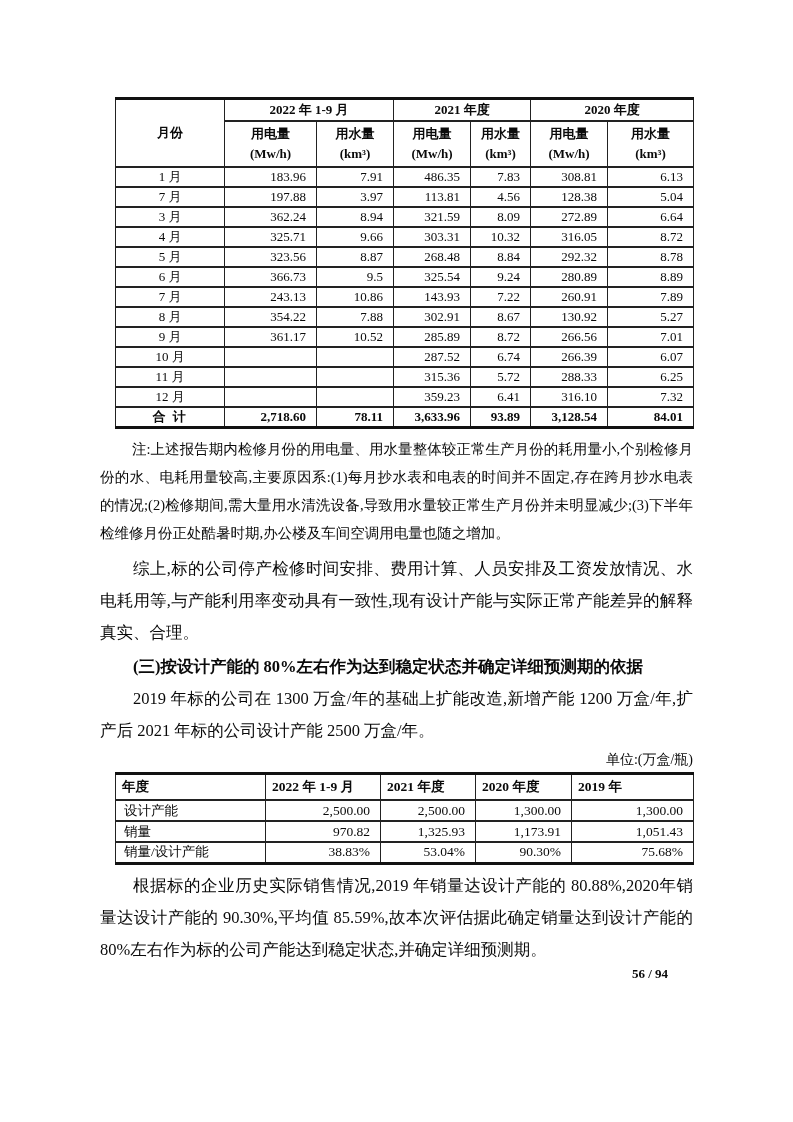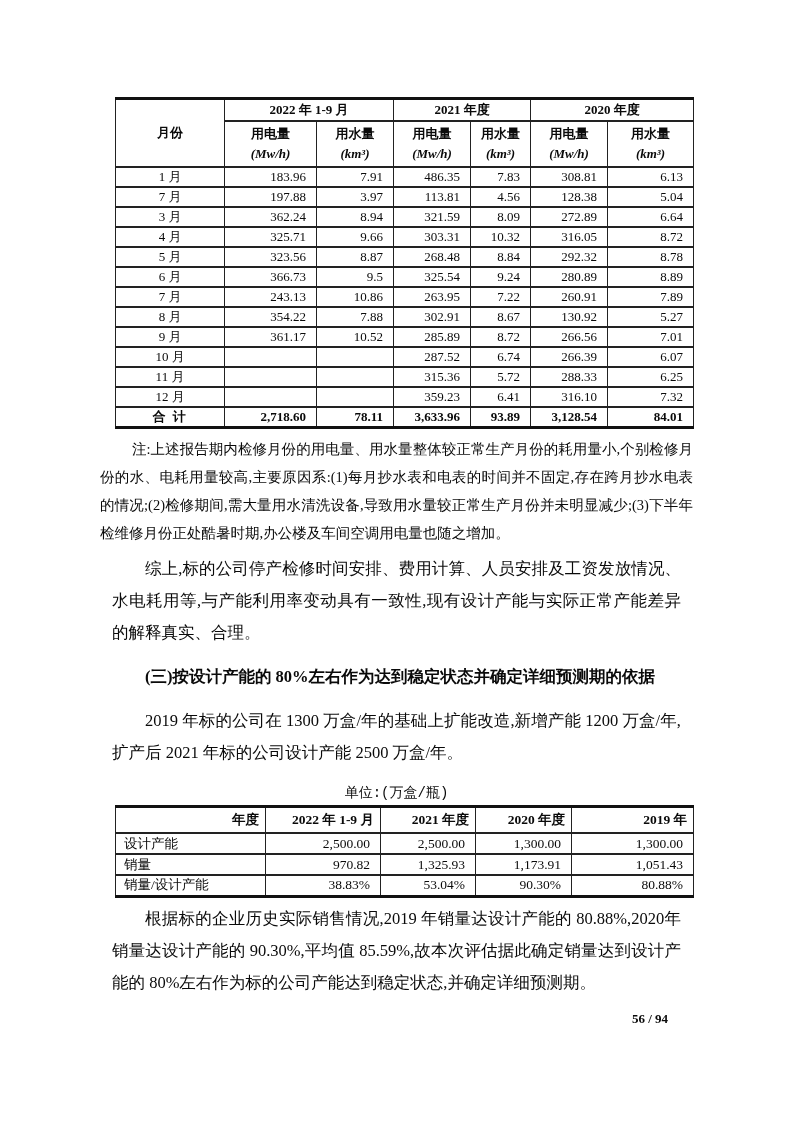--- a/index.html
+++ b/index.html
@@ -33,36 +33,36 @@
     padding:0 6px;
     overflow:hidden;
     white-space:nowrap;
     box-sizing:border-box;
   }
   
   .t1 { font-size:13px; }
   .t1 thead th { font-weight:bold; text-align:center; }
   .t1 tr.yr-row th { height:22px; }
   .t1 tr.sub-row th { height:44px; line-height:20px; padding:2px 0; }
-  .t1 .unit-line { font-weight:bold;font-style:italic; }
+  .t1 .unit-line { font-weight:bold; }
   .t1 td { height:19px; }
   .t1 td.mon { text-align:center; }
   .t1 td.num { text-align:right; padding-right:10px; }
   .t1 tr.total-row td { font-weight:bold; height:20px; }
   .t1 tr.total-row td.mon { letter-spacing:2px; }
 
   
   .t2 { font-size:13.5px; margin-top:2px; }
-  .t2 th { height:27px; font-weight:bold; text-align:right; }
+  .t2 th { height:27px; font-weight:bold; text-align:left; }
   .t2 td { height:21px;font-family:Liberation Serif, serif; }
   .t2 td.lab { text-align:left; padding-left:8px; }
   .t2 td.num { text-align:right; padding-right:10px; }
 
   
-  p { margin:12px; text-align:justify; }
+  p { margin:0; text-align:justify; }
   .note-para {
     margin:6px 0 0 0;
     font-size:14.5px;
     line-height:28px;
     text-indent:2.2em;
   }
   .body-para {
     font-size:16.5px;
     line-height:32px;
     text-indent:2em;
@@ -70,25 +70,24 @@
   .summary-para { margin-top:6px; }
   .section-heading {
     font-size:16.5px;
     line-height:32px;
     font-weight:bold;
     text-indent:2em;
     margin-top:2px;
   }
   .capacity-para { margin-top:0; }
   .unit-label {
-    text-align:center;
+    text-align:right;
     font-size:14px;
     line-height:20px;
-    margin-top:14px;
-    font-family:Liberation Mono, monospace;
+    margin-top:3px;
   }
   .conclusion-para { margin-top:5px; }
   .page-number {
     text-align:right;
     padding-right:25px;
     font-size:13px;
     font-weight:bold;
     line-height:16px;
     margin-top:0;
   }
@@ -194,21 +193,21 @@
           <td class="num">9.5</td>
           <td class="num">325.54</td>
           <td class="num">9.24</td>
           <td class="num">280.89</td>
           <td class="num">8.89</td>
         </tr>
       <tr>
           <td class="mon">7 月</td>
           <td class="num">243.13</td>
           <td class="num">10.86</td>
-          <td class="num">263.95</td>
+          <td class="num">143.93</td>
           <td class="num">7.22</td>
           <td class="num">260.91</td>
           <td class="num">7.89</td>
         </tr>
       <tr>
           <td class="mon">8 月</td>
           <td class="num">354.22</td>
           <td class="num">7.88</td>
           <td class="num">302.91</td>
           <td class="num">8.67</td>
@@ -303,21 +302,21 @@
         <td class="num">970.82</td>
         <td class="num">1,325.93</td>
         <td class="num">1,173.91</td>
         <td class="num">1,051.43</td>
       </tr>
       <tr>
         <td class="lab">销量/设计产能</td>
         <td class="num">38.83%</td>
         <td class="num">53.04%</td>
         <td class="num">90.30%</td>
-        <td class="num">80.88%</td>
+        <td class="num">75.68%</td>
       </tr>
     </tbody>
   </table>
 
   <p class="body-para conclusion-para">根据标的企业历史实际销售情况,2019 年销量达设计产能的 80.88%,2020年销量达设计产能的 90.30%,平均值 85.59%,故本次评估据此确定销量达到设计产能的 80%左右作为标的公司产能达到稳定状态,并确定详细预测期。</p>
 
   <div class="page-number">56 / 94</div>
 
 </div>
 

